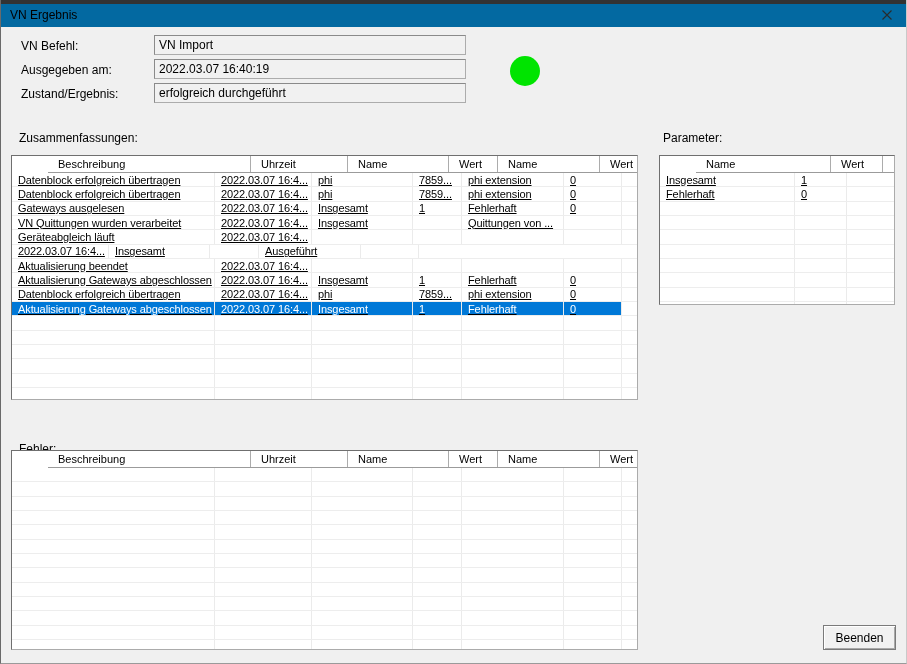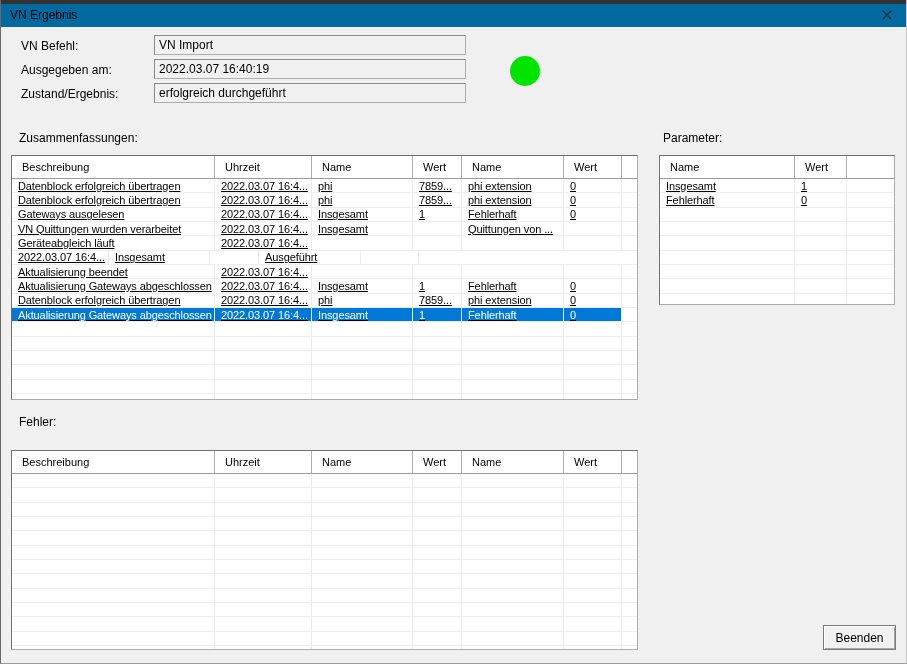--- a/index.html
+++ b/index.html
@@ -23,21 +23,21 @@
     background:#F1F1F1;border:1px solid;border-color:#8A8A8A #ACACAC #ACACAC #8A8A8A;
     font-size:12px;display:flex;align-items:center;padding-left:4px;white-space:nowrap;overflow:hidden;
   }
   .status-dot{position:absolute;left:509px;top:56px;width:30px;height:30px;border-radius:50%;}
   .sec-label{position:absolute;font-size:12px;white-space:nowrap;}
   .lv{
     position:absolute;background:#FFFFFF;overflow:hidden;
     border:1px solid;border-color:#6F6F6F #ABABAB #ABABAB #6F6F6F;
     display:flex;flex-direction:column;
   }
-  .lv-head{display:flex;flex:none;height:23px;background:#FFFFFF;border-bottom:1px solid #9B9B9B;}
+  .lv-head{display:flex;flex:none;height:17px;background:#FFFFFF;border-bottom:1px solid #9B9B9B;margin-left:36px;}
   .lv-hcell{
     flex:none;border-right:1px solid #ACACAC;font-size:11px;
     display:flex;align-items:center;padding-left:10px;white-space:nowrap;overflow:hidden;
   }
   .lv-hcell.flex{flex:1;border-right:none;}
   .lv-body{flex:1;overflow:hidden;}
   .lv-row{display:flex;height:14.33px;border-bottom:1px solid #EDEDED;text-decoration:underline;}
   .lv-cell{
     flex:none;border-right:1px solid #EBEBEB;font-size:11px;letter-spacing:-0.1px;
     display:flex;align-items:center;padding-left:6px;white-space:nowrap;overflow:hidden;
@@ -293,21 +293,21 @@
           <div class="lv-cell flex"></div>
         </div>
         <div class="lv-row">
           <div class="lv-cell" style="width: 135px;"></div>
           <div class="lv-cell" style="width: 52px;"></div>
           <div class="lv-cell flex"></div>
         </div>
       </div>
   </div>
 
-  <span class="sec-label" style="left:18px;top:415px;">Fehler:</span>
+  <span class="sec-label" style="left:18px;top:442px;">Fehler:</span>
   <div class="lv" style="left:10px;top:450px;width:627px;height:200px;">
     <div class="lv-head">
         <div class="lv-hcell" style="width: 203px;">Beschreibung</div>
         <div class="lv-hcell" style="width: 97px;">Uhrzeit</div>
         <div class="lv-hcell" style="width: 101px;">Name</div>
         <div class="lv-hcell" style="width: 49px;">Wert</div>
         <div class="lv-hcell" style="width: 102px;">Name</div>
         <div class="lv-hcell" style="width: 58px;">Wert</div>
         <div class="lv-hcell flex"></div>
       </div>

